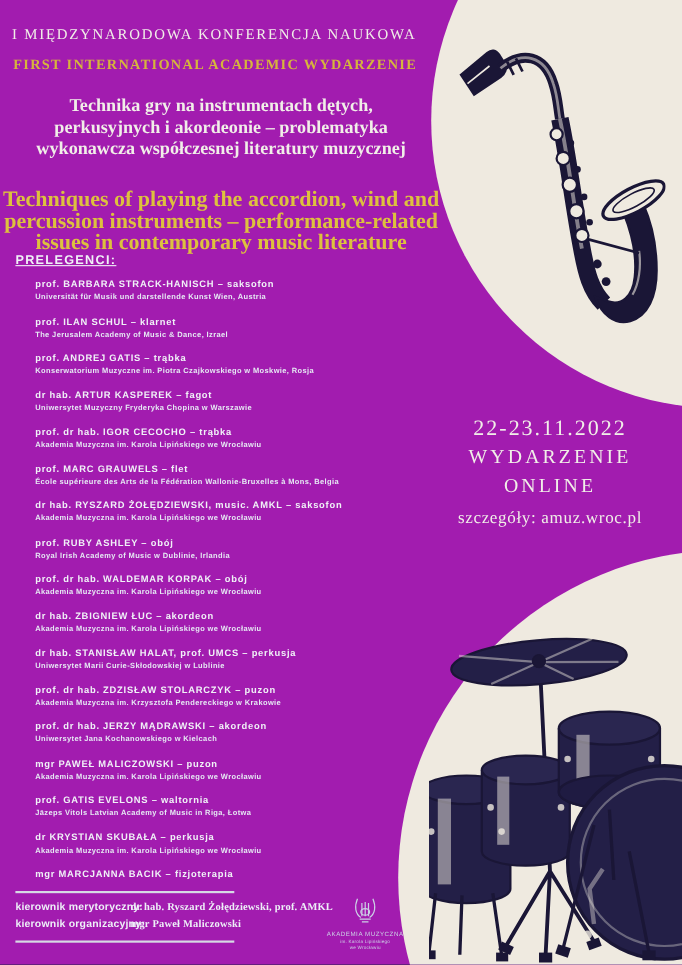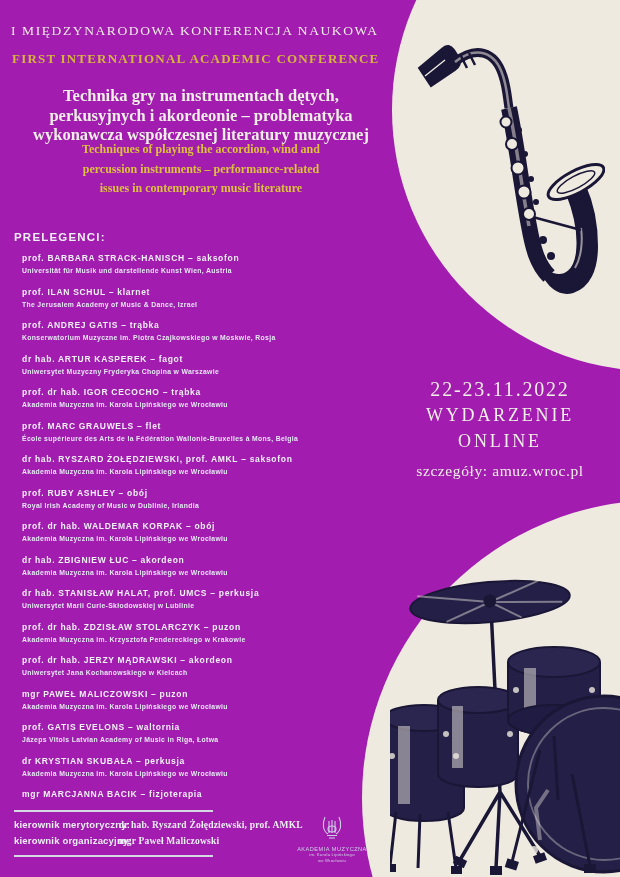--- a/index.html
+++ b/index.html
@@ -21,28 +21,28 @@
   .title-pl{
     position:absolute;left:11px;top:23px;width:400px;
     color:#f1efe8;font-size:13.5px;letter-spacing:1.6px;white-space:nowrap;
   }
   .title-en{
     position:absolute;left:12px;top:51px;width:400px;
     color:#d6b53c;font-size:13px;letter-spacing:1.2px;white-space:nowrap;font-weight:600;
   }
   .topic{position:absolute;left:0;width:402px;text-align:center;font-weight:600;line-height:19.5px;}
   .topic-pl{top:86px;color:#f1efe8;font-size:16.5px;}
-  .topic-en{top:140px;color:#ddc13e;font-size:12px;}
+  .topic-en{top:172px;color:#ddc13e;font-size:20px;}
   
   .speakers-heading{
     position:absolute;left:14px;top:231px;
     font-family:"Liberation Sans",sans-serif;font-weight:bold;
-    color:#f0f1f7;font-size:11.5px;letter-spacing:1.2px;
-  }
-  .speakers-list{position:absolute;left:22px;top:253px;width:390px;}
+    color:#f0f1f7;font-size:11.5px;letter-spacing:1.2px;text-decoration:underline;
+  }
+  .speakers-list{position:absolute;left:32px;top:253px;width:390px;}
   .speaker{margin-bottom:11.5px;}
   .speaker-name{
     font-family:"Liberation Sans",sans-serif;font-weight:bold;
     color:#f0f1f7;font-size:8.5px;letter-spacing:0.7px;line-height:11px;white-space:nowrap;
   }
   .speaker-affiliation{
     font-family:"Liberation Sans",sans-serif;font-weight:bold;
     color:#e6e9f4;font-size:6.8px;letter-spacing:0.35px;line-height:9px;margin-top:2px;white-space:nowrap;
   }
   
@@ -160,21 +160,21 @@
         <circle cx="56" cy="184" r="3"></circle>
           <circle cx="120" cy="184" r="3"></circle>
         <circle cx="2" cy="206" r="3"></circle>
           <circle cx="66" cy="206" r="3"></circle>
         <circle cx="144" cy="300" r="4"></circle>
       </g>
     </g>
   </svg>
 
   <div class="title-pl">I MIĘDZYNARODOWA KONFERENCJA NAUKOWA</div>
-  <div class="title-en">FIRST INTERNATIONAL ACADEMIC CONFERENCE</div>
+  <div class="title-en">FIRST INTERNATIONAL ACADEMIC WYDARZENIE</div>
 
   <div class="topic topic-pl">
     <div>Technika gry na instrumentach dętych,</div>
     <div>perkusyjnych i akordeonie – problematyka</div>
     <div>wykonawcza współczesnej literatury muzycznej</div>
   </div>
   <div class="topic topic-en">
     <div>Techniques of playing the accordion, wind and</div>
     <div>percussion instruments – performance-related</div>
     <div>issues in contemporary music literature</div>
@@ -207,21 +207,21 @@
         <div class="speaker-name">prof. dr hab. IGOR CECOCHO – trąbka</div>
         <div class="speaker-affiliation">Akademia Muzyczna im. Karola Lipińskiego we Wrocławiu</div>
       </div>
 
       <div class="speaker">
         <div class="speaker-name">prof. MARC GRAUWELS – flet</div>
         <div class="speaker-affiliation">École supérieure des Arts de la Fédération Wallonie-Bruxelles à Mons, Belgia</div>
       </div>
 
       <div class="speaker">
-        <div class="speaker-name">dr hab. RYSZARD ŻOŁĘDZIEWSKI, prof. AMKL – saksofon</div>
+        <div class="speaker-name">dr hab. RYSZARD ŻOŁĘDZIEWSKI, music. AMKL – saksofon</div>
         <div class="speaker-affiliation">Akademia Muzyczna im. Karola Lipińskiego we Wrocławiu</div>
       </div>
 
       <div class="speaker">
         <div class="speaker-name">prof. RUBY ASHLEY – obój</div>
         <div class="speaker-affiliation">Royal Irish Academy of Music w Dublinie, Irlandia</div>
       </div>
 
       <div class="speaker">
         <div class="speaker-name">prof. dr hab. WALDEMAR KORPAK – obój</div>

